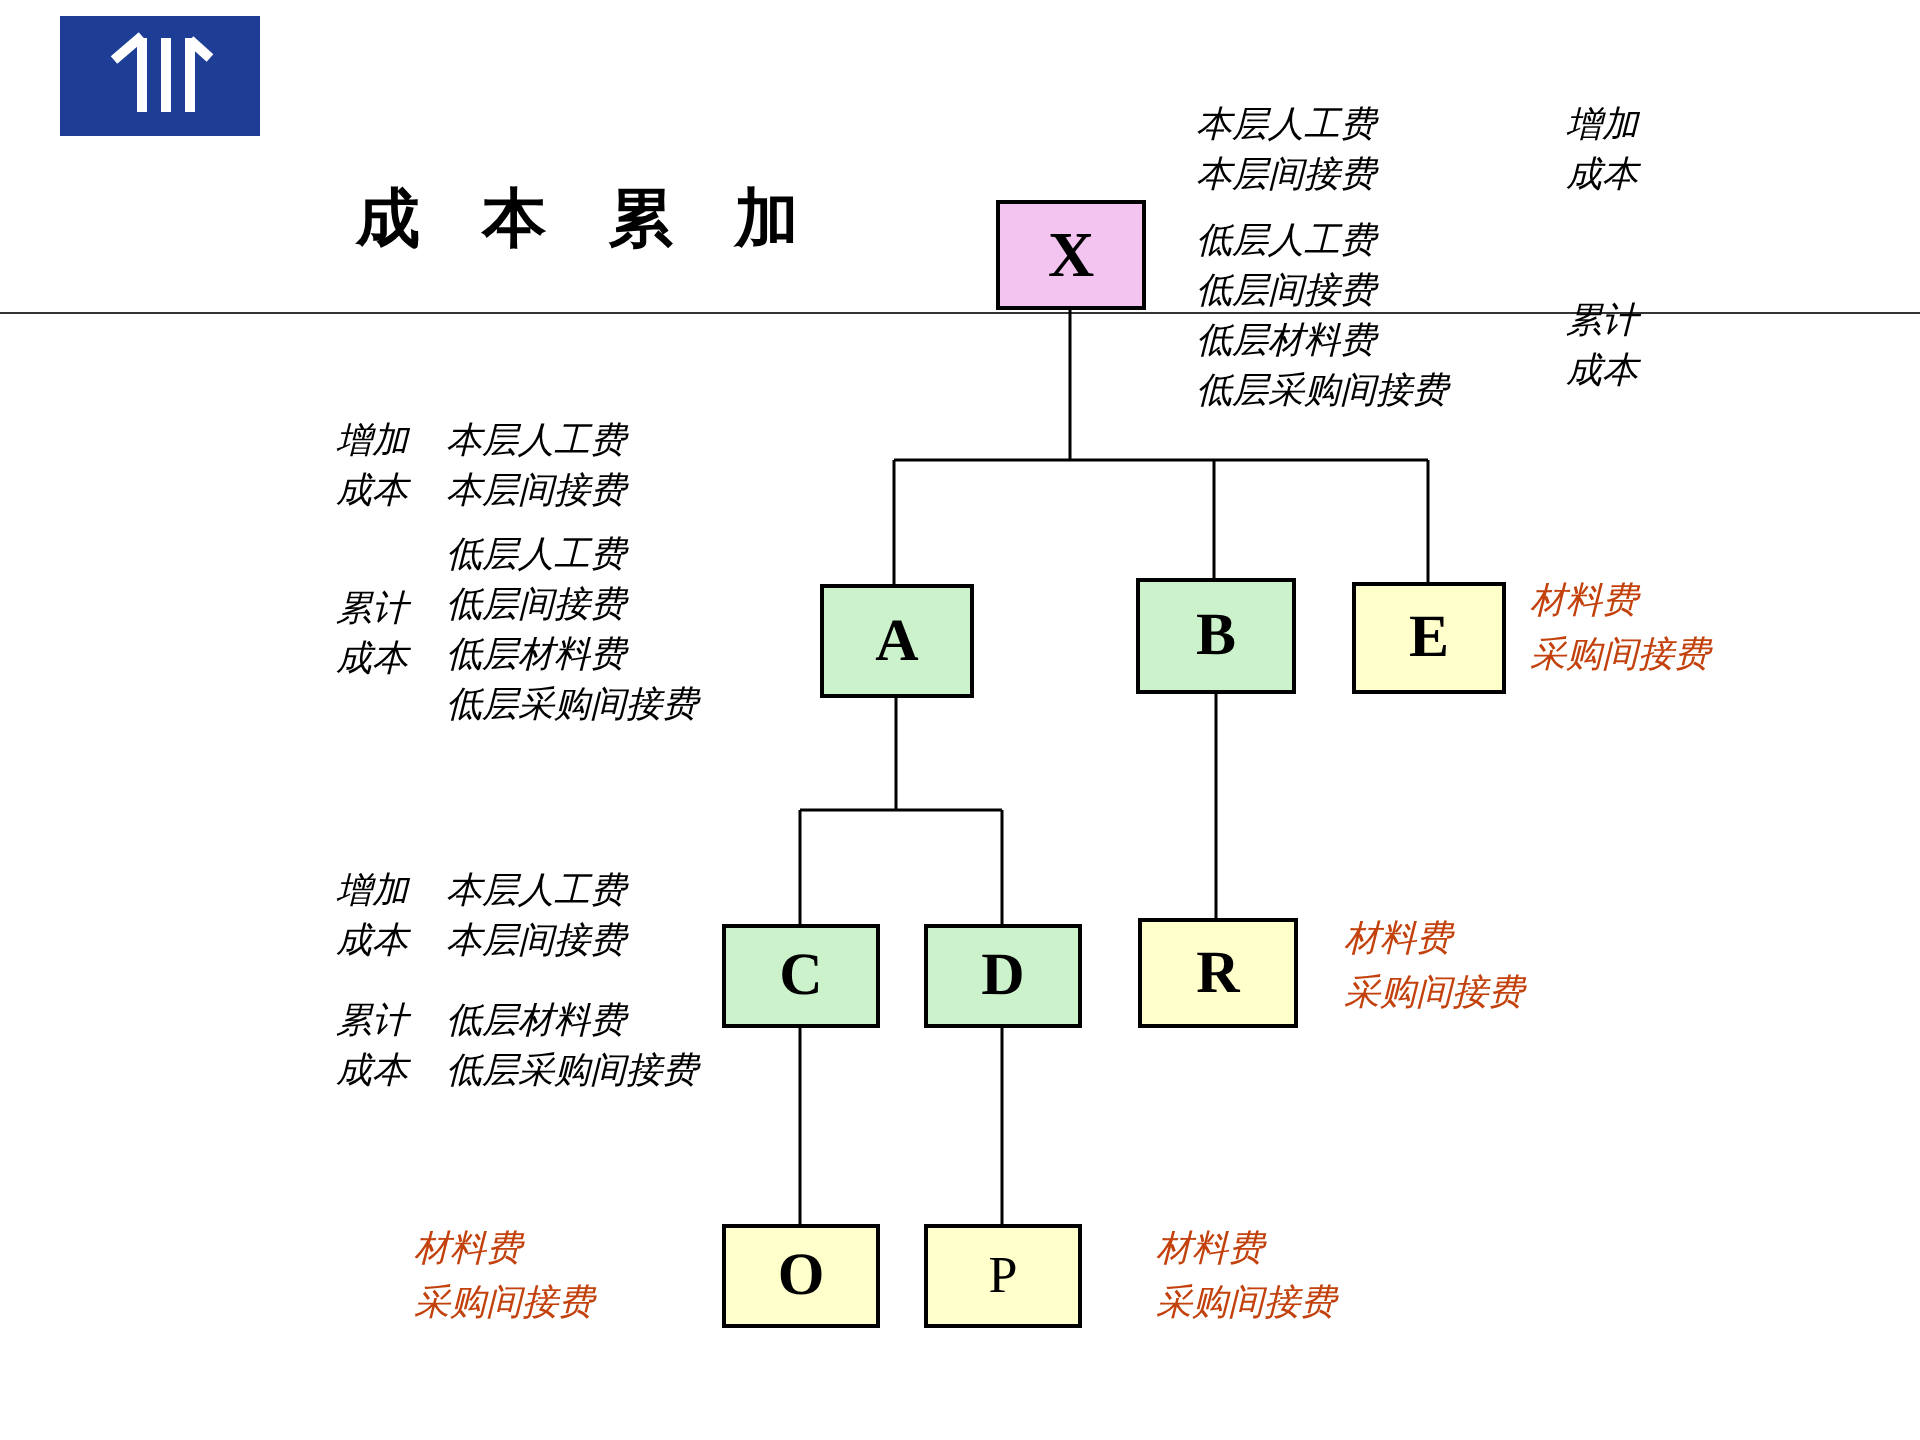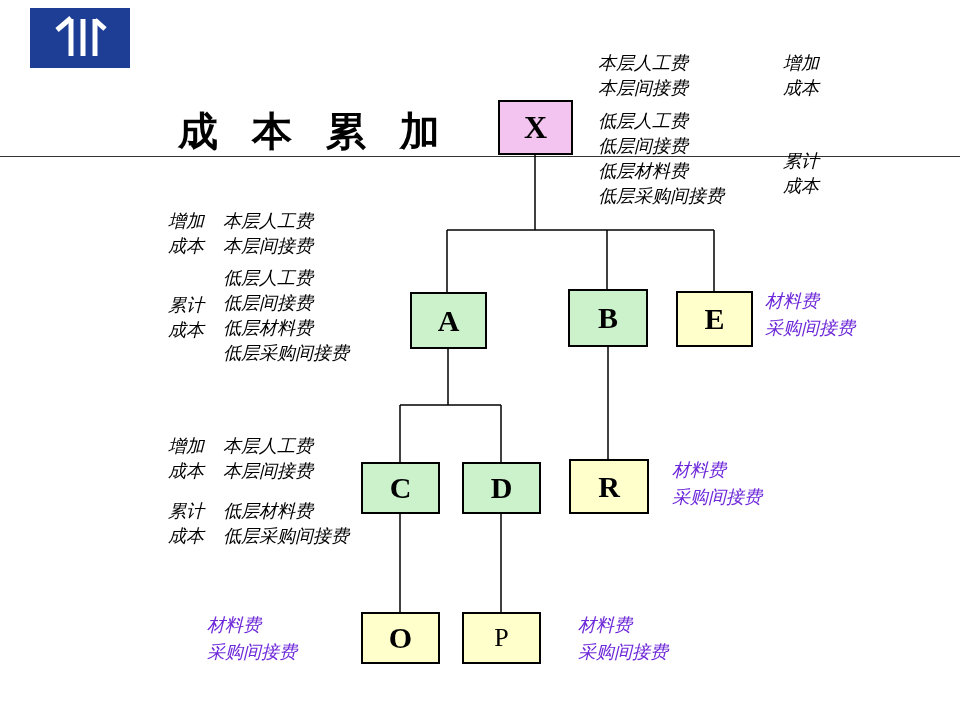--- a/index.html
+++ b/index.html
@@ -13,22 +13,22 @@
   }
   .stage { position:absolute; left:0; top:0; width:960px; height:720px; }
 
   .logo {
     position:absolute; left:30px; top:8px; width:100px; height:60px;
     background:#1d3e94;
   }
   .logo svg { display:block; width:100%; height:100%; }
 
   .title {
-    position:absolute; left:178px; top:104px;
-    font-size:40px; font-weight:bold; letter-spacing:10px;
+    position:absolute; left:178px; top:88px;
+    font-size:32px; font-weight:bold; letter-spacing:10px;
     font-family:"DejaVu Sans", sans-serif;
     white-space:nowrap;
   }
 
   .divider {
     position:absolute; left:0; top:156px; width:960px; height:1px;
     background:#333;
   }
 
   .lines { position:absolute; left:0; top:0; width:960px; height:720px; pointer-events:none; }
@@ -47,21 +47,21 @@
   .node.root   { font-size:32px; }
   .node.thin   { font-weight:400; font-size:26px; }
 
   .txt {
     position:absolute;
     font-size:18px; line-height:25px;
     white-space:nowrap;
     z-index:3;
   }
   .txt span { display:block;font-style:italic; }
-  .mat { line-height:27px; color:#6d28d9; }
+  .mat { line-height:27px; color:#c2410c; }
 </style>
 </head>
 <body>
 
 <div class="stage">
 
   <div class="logo">
     <svg viewBox="0 0 100 60">
       <rect width="100" height="60" fill="#1d3e94"></rect>
       <g stroke="#ffffff" stroke-width="5" fill="none">

